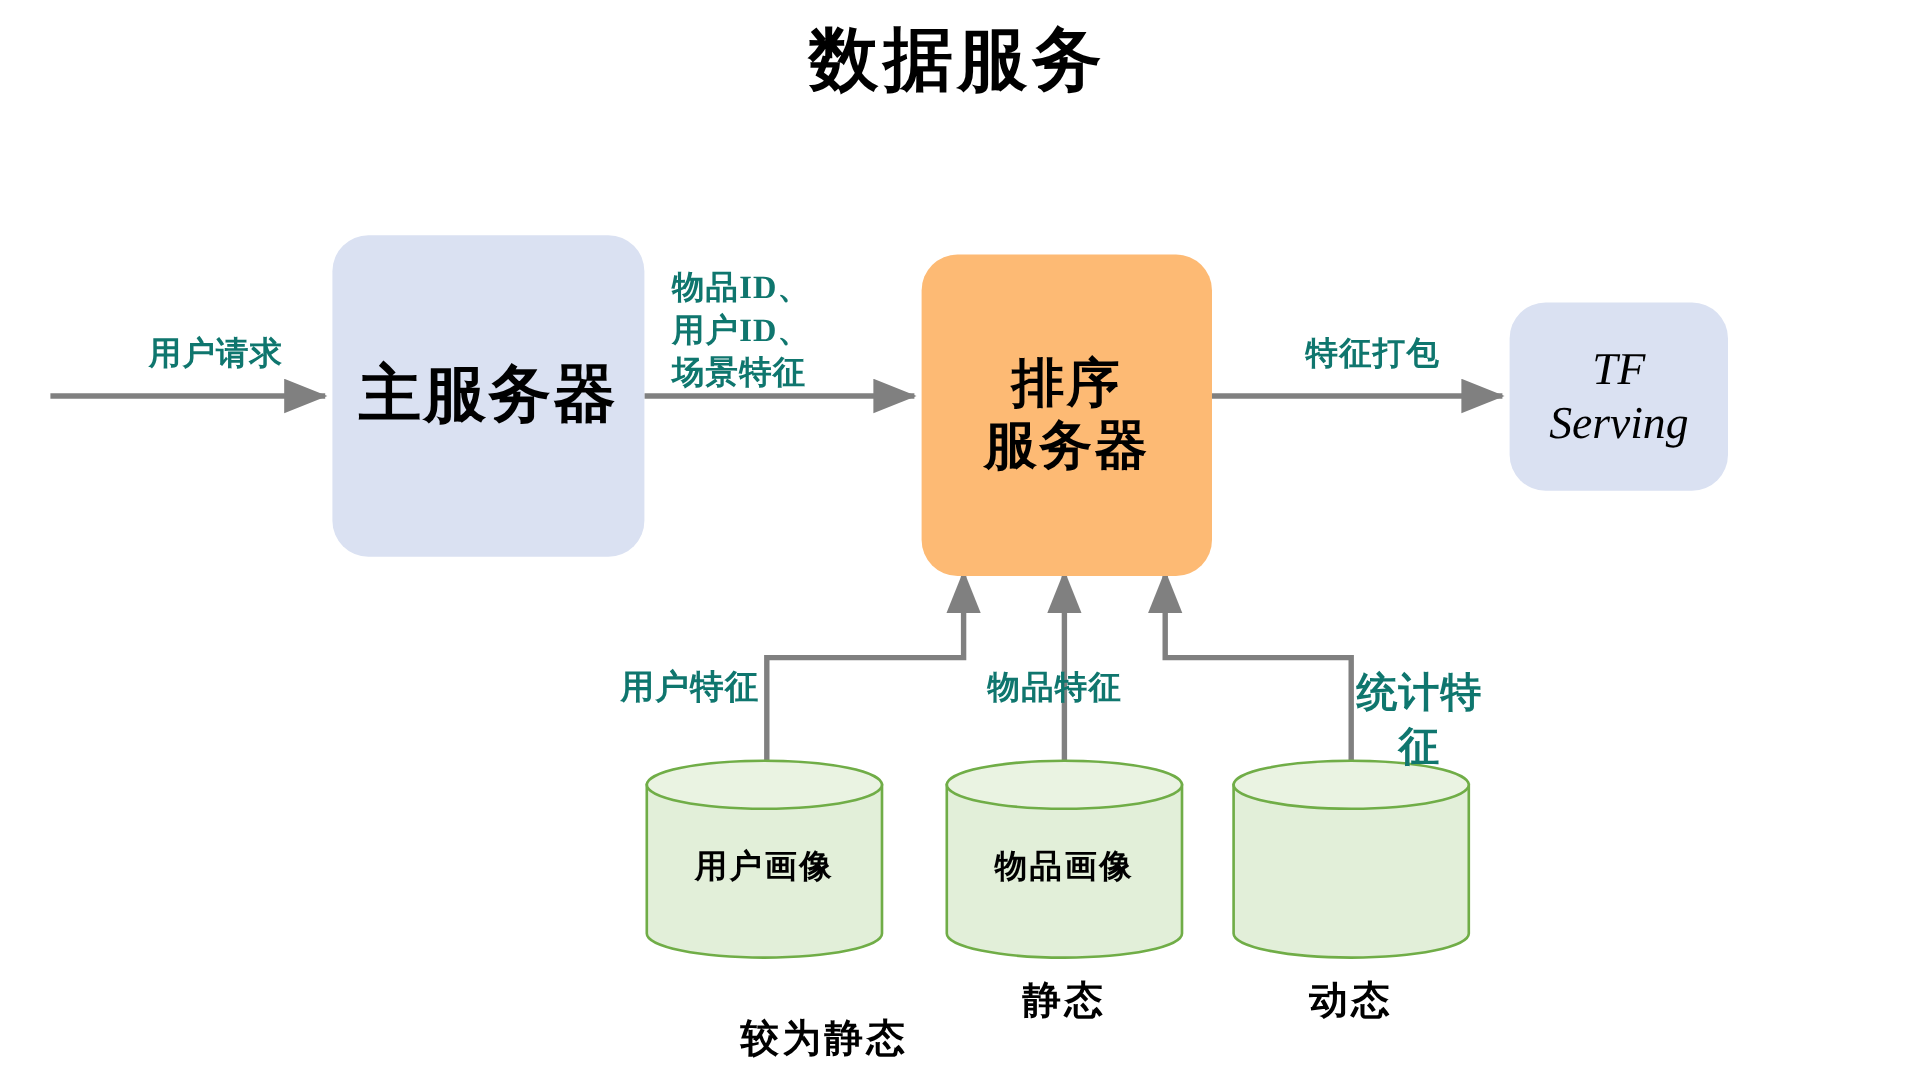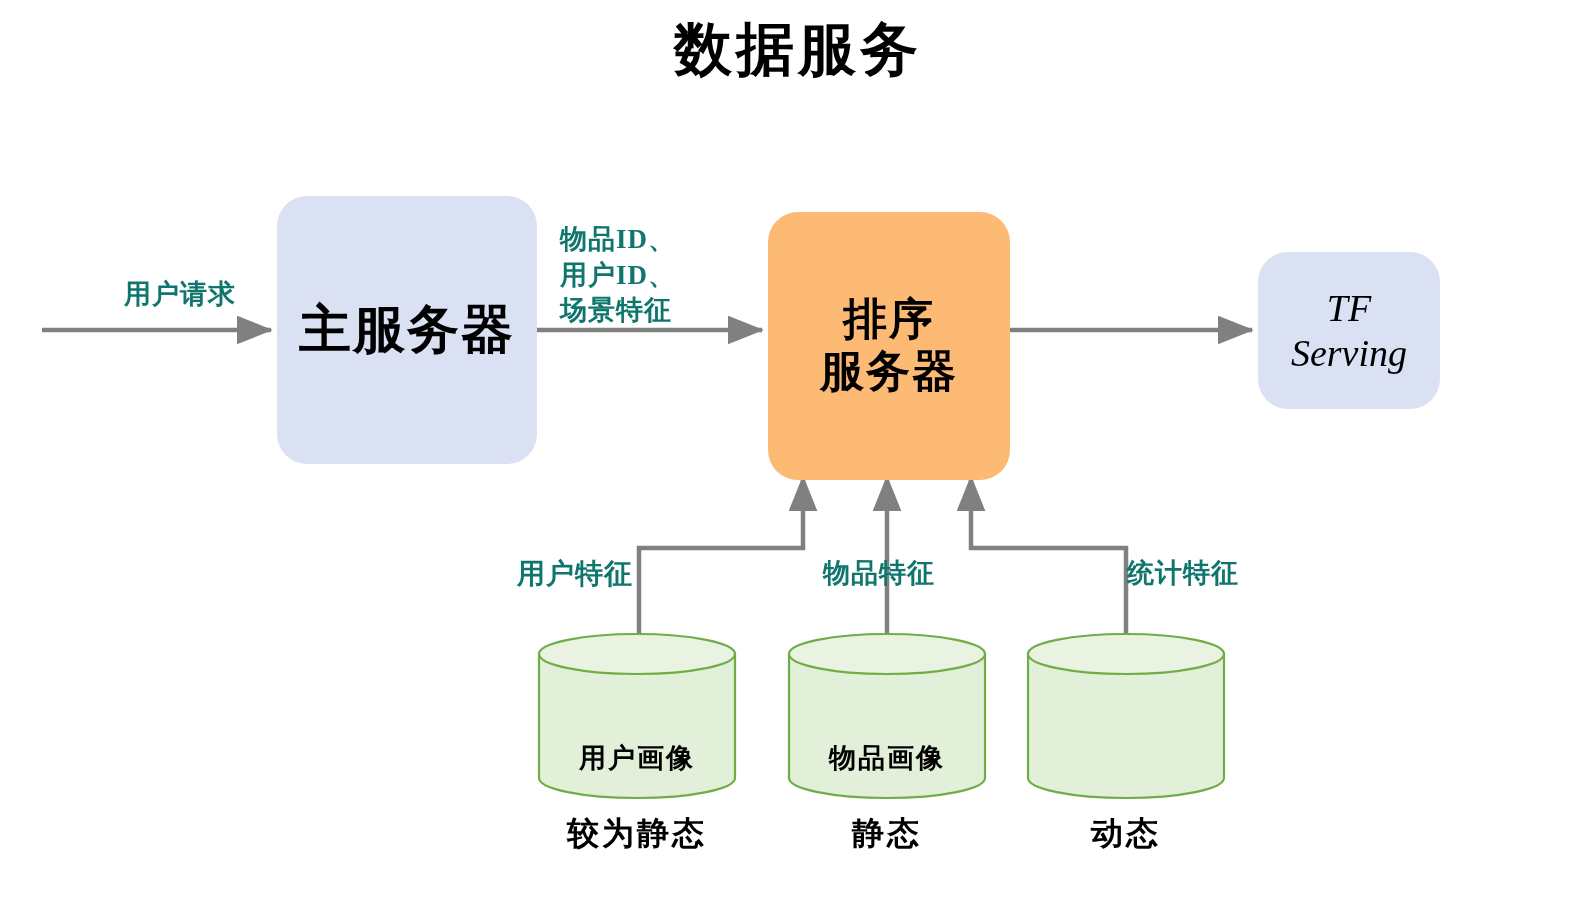--- a/index.html
+++ b/index.html
@@ -71,38 +71,37 @@
     position: absolute;
     left: 0;
     top: 72px;
     width: 200px;
     text-align: center;
     font-size: 27px;
     font-weight: 700;
     color: #000000;
     letter-spacing: 2px;
     font-family: "Liberation Serif", "DejaVu Serif", serif;
-    margin-top: 36px;
   }
   #cyl-user-profile { left: 537px; top: 632px; }
   #cyl-item-profile { left: 787px; top: 632px; }
   #cyl-stats-data   { left: 1026px; top: 632px; }
 
   
   .cyl-caption {
     position: absolute;
     width: 240px;
     text-align: center;
     font-size: 32px;
     font-weight: 700;
     color: #000000;
     letter-spacing: 3px;
     font-family: "Liberation Serif", "DejaVu Serif", serif;
   }
-  #caption-user-profile { left: 517px; top: 812px; }
+  #caption-user-profile { left: 517px; top: 844px; text-align: right; }
   #caption-item-profile { left: 767px; top: 812px; }
   #caption-stats-data   { left: 1006px; top: 812px; }
 
   
   .edge-label {
     position: absolute;
     color: #0f766e;
     font-weight: 700;
     letter-spacing: 1px;
     white-space: pre-line;
@@ -124,21 +123,21 @@
   #label-user-feature {
     left: 510px; top: 556px; width: 130px;
     text-align: center; font-size: 28px;
   }
   #label-item-feature {
     left: 805px; top: 556px; width: 130px;
     text-align: right; font-size: 27px;
   }
   #label-stat-feature {
     left: 1118px; top: 556px; width: 130px;
-    text-align: center; font-size: 27px;
+    text-align: center; font-size: 34px;
   }
 
   
   #connectors {
     position: absolute;
     left: 0; top: 0;
     width: 1596px; height: 897px;
     pointer-events: none;
   }
 </style>
@@ -221,20 +220,21 @@
   <div class="cyl-caption" id="caption-user-profile">较为静态</div>
   <div class="cyl-caption" id="caption-item-profile">静态</div>
   <div class="cyl-caption" id="caption-stats-data">动态</div>
 
   <div class="edge-label" id="label-user-request">用户请求</div>
 
   <div class="edge-label" id="label-ids-scene">物品ID、
 用户ID、
 场景特征</div>
 
+  <div class="edge-label" id="label-feature-pack">特征打包</div>
 
   <div class="edge-label" id="label-user-feature">用户特征</div>
 
   <div class="edge-label" id="label-item-feature">物品特征</div>
 
   <div class="edge-label" id="label-stat-feature">统计特征</div>
 
 </div>
 
 </body></html>

